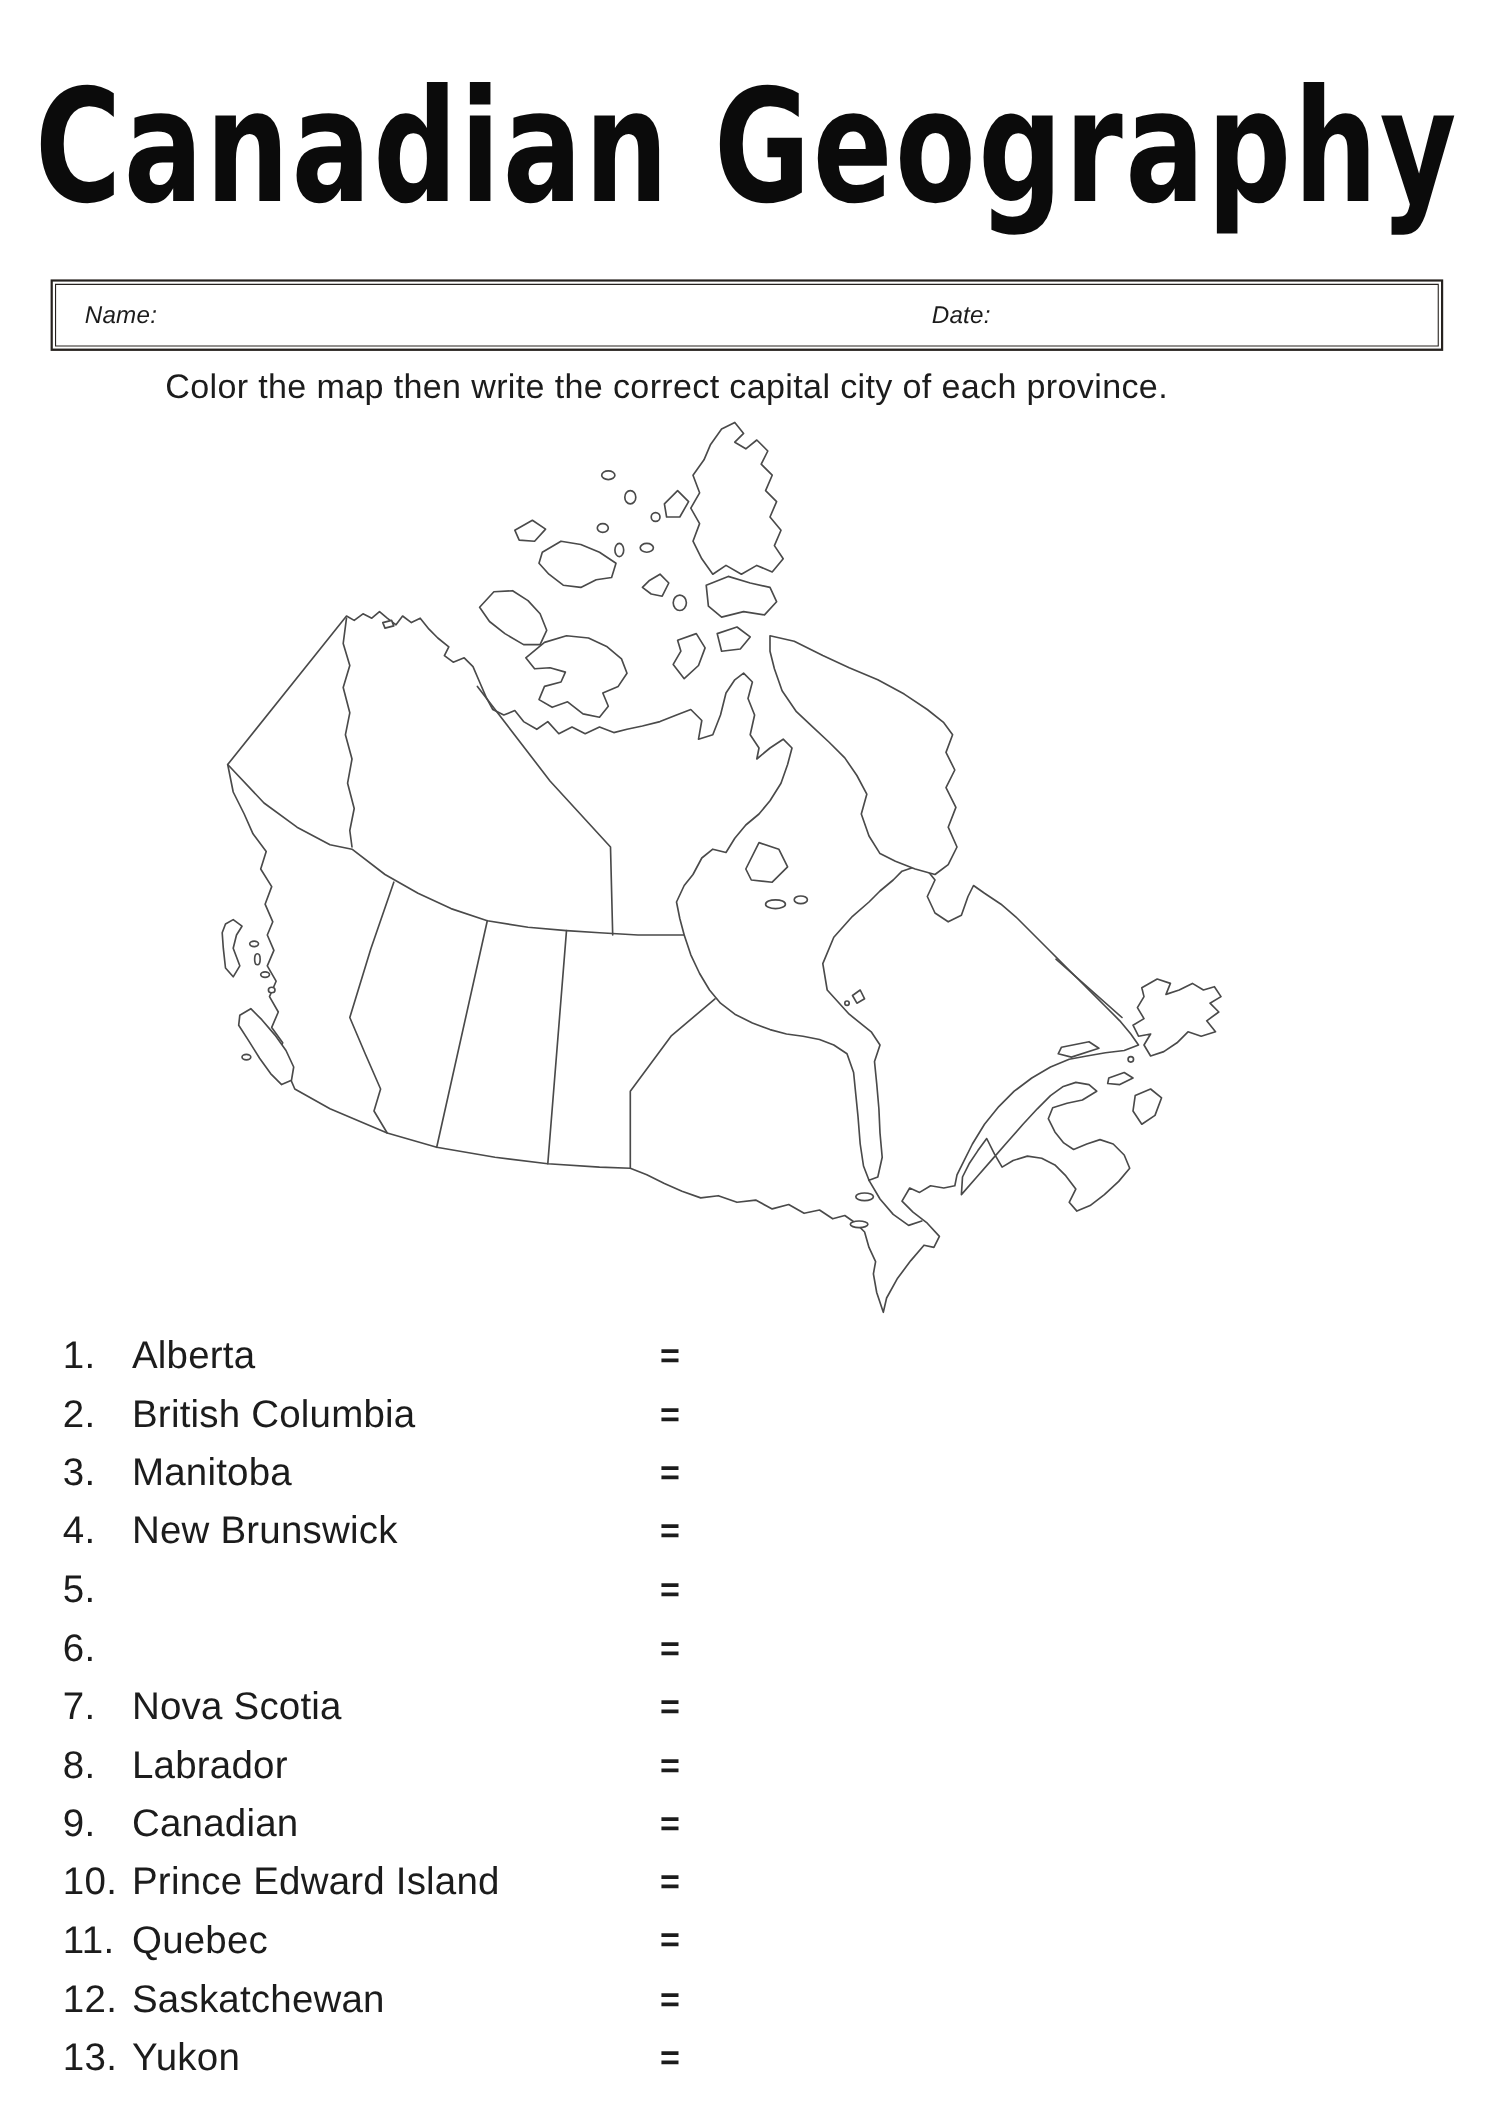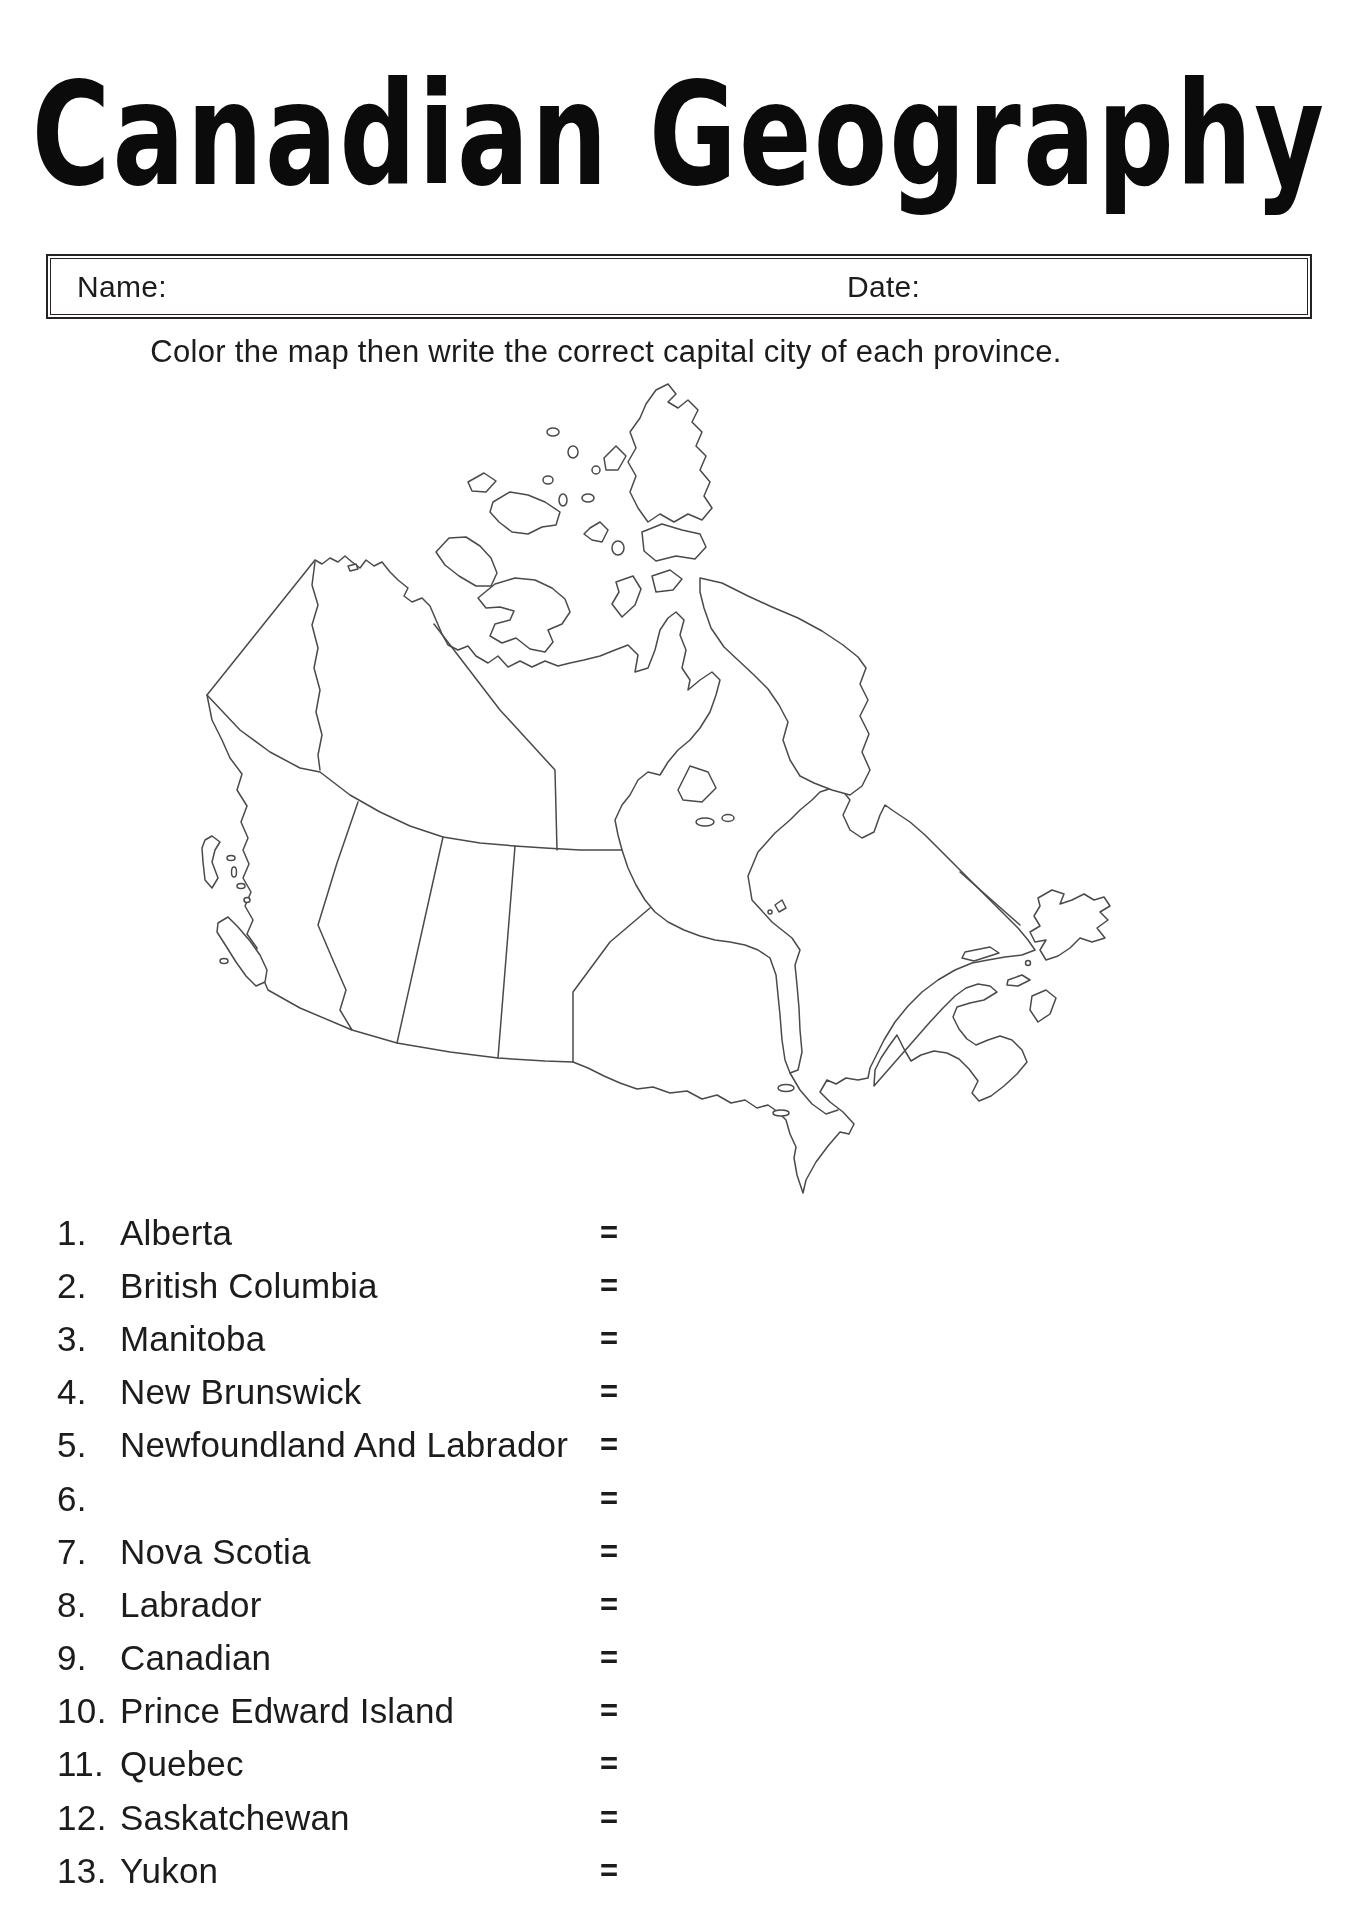--- a/index.html
+++ b/index.html
@@ -14,21 +14,21 @@
     font-size:107px;letter-spacing:0.02em;line-height:1;
     transform:scaleY(1.33);transform-origin:top center;color:#0b0b0b;
     white-space:nowrap;
   }
   .name-bar{
     position:absolute;left:46px;top:254px;width:1266px;height:65px;
     box-sizing:border-box;border:2px solid var(--frame,#26221f);
     box-shadow:inset 0 0 0 2px #fff, inset 0 0 0 3px var(--frame,#26221f);
     display:flex;align-items:center;
   }
-  .name-bar .label{font-size:30px;letter-spacing:0.01em;}
+  .name-bar .label{font-size:22px;letter-spacing:0.01em;font-style:italic;}
   .label-name{position:absolute;left:29px;top:0;height:100%;display:flex;align-items:center;}
   .label-date{position:absolute;left:799px;top:0;height:100%;display:flex;align-items:center;}
   .fill-line{position:absolute;top:12px;height:40px;background:transparent;}
   .fill-name{left:180px;width:600px;}
   .fill-date{left:910px;width:340px;}
   .instruction{
     position:absolute;left:0;top:334px;width:1212px;text-align:center;
     font-size:31px;letter-spacing:0.01em;
   }
   .map-layer{position:absolute;left:0;top:0;width:1358px;height:1920px;}
@@ -138,21 +138,20 @@
       <span class="blank"></span>
     </div>
     <div class="row">
       <span class="num">4.</span>
       <span class="pname">New Brunswick</span>
       <span class="eq">=</span>
       <span class="blank"></span>
     </div>
     <div class="row">
       <span class="num">5.</span>
-      <span class="pname">Newfoundland And Labrador</span>
       <span class="eq">=</span>
       <span class="blank"></span>
     </div>
     <div class="row">
       <span class="num">6.</span>
       <span class="eq">=</span>
       <span class="blank"></span>
     </div>
     <div class="row">
       <span class="num">7.</span>

